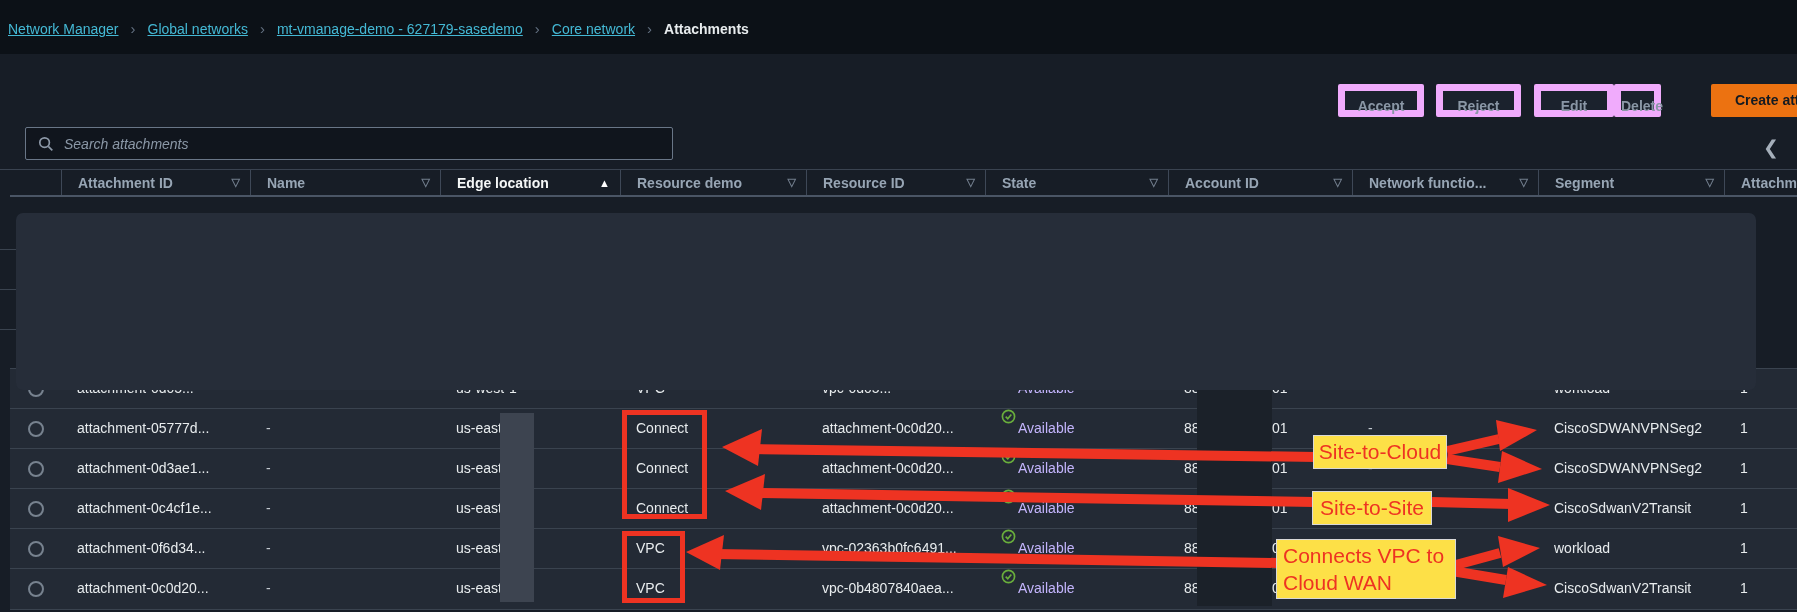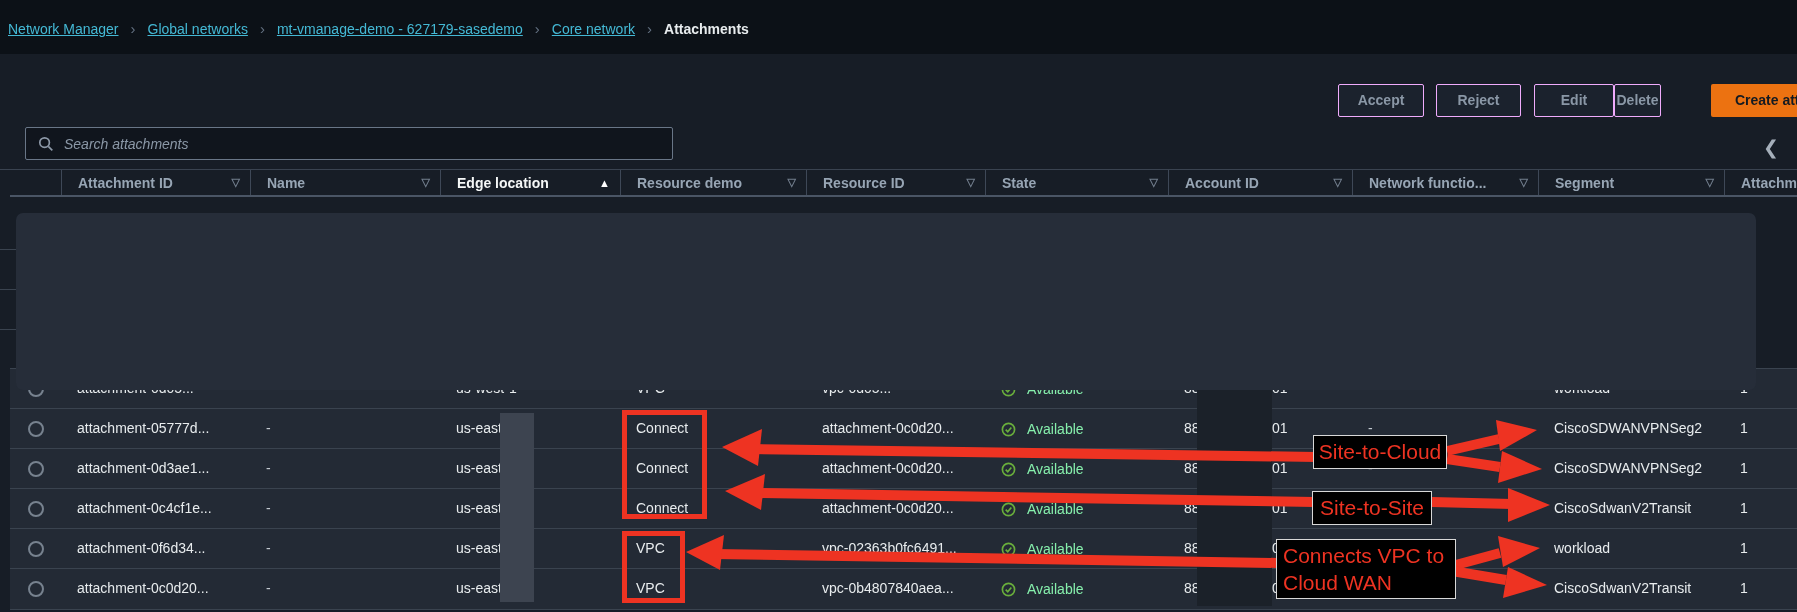--- a/index.html
+++ b/index.html
@@ -7,21 +7,21 @@
     background:#171d26;font-family:"Liberation Sans",sans-serif;color:#e8ecee;}
   
   .topbar{position:absolute;left:0;top:0;width:100%;height:54px;background:#0c1117;z-index:5;}
   .crumbs{position:absolute;left:8px;top:20px;font-size:14px;display:flex;align-items:center;gap:12px;white-space:nowrap;}
   .crumb-link{color:#44b9d5;text-decoration:underline;cursor:pointer;}
   .crumb-sep{color:#637081;font-size:15px;}
   .crumb-current{color:#e8ecee;font-weight:bold;}
   
   .title{position:absolute;left:25px;top:80px;font-size:19px;font-weight:800;color:#f1f3f3;z-index:6;}
   .redact-inline{display:inline-block;width:24px;height:30px;background:#0a0e14;vertical-align:-9px;}
-  .btn{position:absolute;top:84px;height:33px;box-sizing:border-box;border:1px solid #f0abfc;border-radius:2px;
+  .btn{position:absolute;top:84px;height:33px;box-sizing:border-box;border:7px solid #f0abfc;border-radius:2px;
     background:#1b222d;color:#8a97a6;font-weight:bold;font-size:14px;text-align:center;line-height:31px;cursor:pointer;z-index:6;}
   .btn-primary{position:absolute;top:84px;height:33px;border:none;border-radius:2px;background:#ec7211;color:#131a22;
     font-weight:bold;font-size:14px;text-align:center;line-height:33px;cursor:pointer;z-index:6;white-space:nowrap;overflow:hidden;}
   
   .search{position:absolute;left:25px;top:127px;width:648px;height:33px;box-sizing:border-box;border:1px solid #697687;
     border-radius:2px;background:#10151d;display:flex;align-items:center;z-index:6;}
   .search input{flex:1;background:transparent;border:none;outline:none;color:#c6cdd5;font-size:14px;font-style:italic;
     font-family:"Liberation Sans",sans-serif;}
   .search input::placeholder{color:#8b98a7;}
   .search-glyph{margin:0 8px 0 12px;display:flex;}
@@ -37,32 +37,32 @@
   .th.sorted{color:#f5f7f7;}
   .th.sorted .sort{color:#ffffff;}
   .trow{position:absolute;left:10px;width:1844px;height:40px;display:grid;
     grid-template-columns:51px 189px 190px 180px 186px 179px 183px 184px 186px 186px 130px;
     background:#232a35;border-top:1px solid #3a434f;font-size:14px;color:#e8ecee;z-index:1;}
   .trow.last{border-bottom:1px solid #3a434f;}
   .cell{line-height:39px;padding-left:16px;white-space:nowrap;overflow:hidden;position:relative;}
   .cell.dim{color:#c3cad1;}
   .radio-cell{display:flex;align-items:center;justify-content:center;padding-left:0;}
   .radio{width:16px;height:16px;border:2px solid #77828f;border-radius:50%;box-sizing:border-box;background:transparent;}
-  .state-cell{display:flex;align-items:center;gap:11px;color:#86efac;}
+  .state-cell{display:flex;align-items:flex-start;gap:2px;color:#c4b5fd;}
   .state-cell svg{flex:0 0 auto;}
   .acct-right{position:absolute;left:104px;top:0;}
   .sep-stub{position:absolute;left:0;width:16px;height:1px;background:#3a434f;z-index:1;}
   
   .overlay-main{position:absolute;left:16px;top:213px;width:1740px;height:177px;background:#262d39;border-radius:7px;z-index:20;}
   .strip-edge{position:absolute;left:500px;top:413px;width:34px;height:189px;background:#3d4450;z-index:15;}
   .strip-acct{position:absolute;left:1197px;top:390px;width:75px;height:216px;background:#1b2129;z-index:15;}
   
   .redbox{position:absolute;border:5px solid #ee3322;z-index:45;box-sizing:border-box;}
   .ann-svg{position:absolute;left:0;top:0;z-index:40;pointer-events:none;}
-  .ann-label{position:absolute;background:#000000;border:1px solid #d8d8d8;color:#ee3322;z-index:50;
+  .ann-label{position:absolute;background:#fde047;border:1px solid #d8d8d8;color:#ee3322;z-index:50;
     font-size:21px;line-height:31px;text-align:center;white-space:nowrap;}
   .ann-label.multi{line-height:27px;text-align:left;padding:2px 4px 0 6px;}
 </style>
 </head>
 <body>
 
 <div class="canvas">
 
   <div class="topbar">
     <div class="crumbs">

